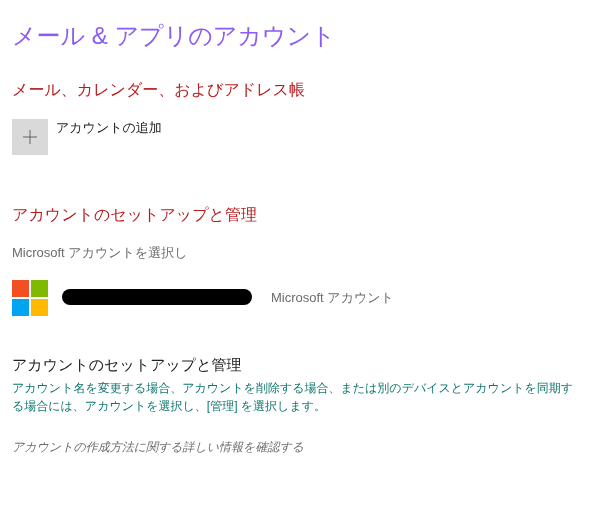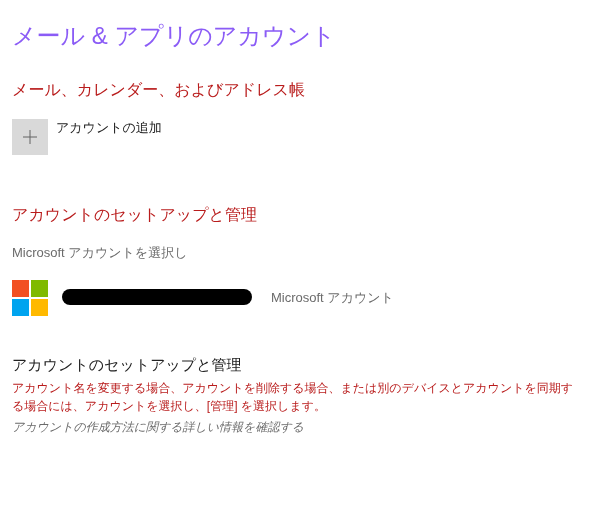--- a/index.html
+++ b/index.html
@@ -93,23 +93,23 @@
       color: #6b6b6b;
     }
     .setup-heading {
       font-size: 15px;
       font-weight: 400;
       color: #212121;
       margin-bottom: 4px;
     }
     .setup-desc {
       font-size: 12px;
-      color: #b91c1c;
+      color: #0f766e;
       line-height: 1.5;
-      margin-bottom: 4px;
+      margin-bottom: 24px;
     }
     .link-text {
       font-size: 12px;
       color: #6b6b6b;
       cursor: pointer;
       font-style: italic;
     }
   </style>
 </head>
 <body>

